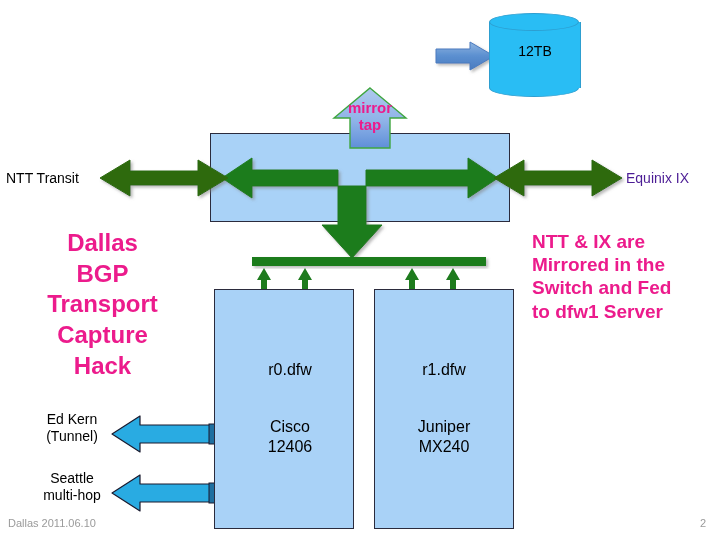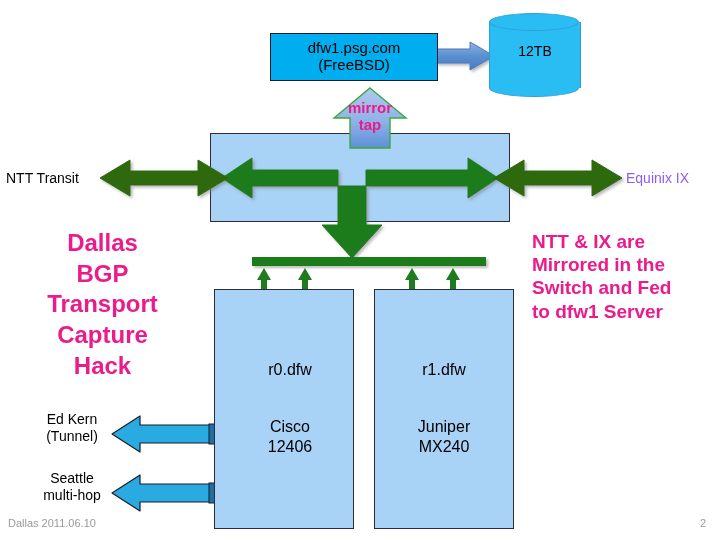--- a/index.html
+++ b/index.html
@@ -124,21 +124,21 @@
 
   
   #label-ntt-transit {
     left: 6px; top: 170px;
     font-size: 14px;
     color: #000;
   }
   #label-equinix-ix {
     left: 626px; top: 170px;
     font-size: 14px;
-    color: #8b5cf6;
+    color: #4c1d95;
   }
 
   
   #headline-left {
     left: 10px; top: 228px;
     width: 185px;
     text-align: center;
     font-size: 24px;
     font-weight: bold;
     color: #EC1B8C;
@@ -248,24 +248,20 @@
         <polygon points="112,434 140,416 140,425 212,425 212,443 140,443 140,452" fill="#29ABE2" stroke="#1a1a2e" stroke-width="1.2" stroke-linejoin="round"></polygon>
         <rect x="209" y="424" width="7" height="20" fill="#1f6fa0" stroke="#1a1a2e" stroke-width="1"></rect>
       </g>
       <g>
         <polygon points="112,493 140,475 140,484 212,484 212,502 140,502 140,511" fill="#29ABE2" stroke="#1a1a2e" stroke-width="1.2" stroke-linejoin="round"></polygon>
         <rect x="209" y="483" width="7" height="20" fill="#1f6fa0" stroke="#1a1a2e" stroke-width="1"></rect>
       </g>
     </g>
   </svg>
 
-  <div class="abs" id="server-box" style="z-index:6;">
-    <span>dfw1.psg.com</span>
-    <span>(FreeBSD)</span>
-  </div>
 
   <div class="abs" id="storage-cylinder" style="z-index:6;">
     <div class="cyl-bottom"></div>
     <div class="cyl-body"></div>
     <div class="cyl-top"></div>
     <div class="cyl-label">12TB</div>
   </div>
 
   <div class="abs" id="mirror-tap-label" style="z-index:10;">
     <div>mirror</div>

